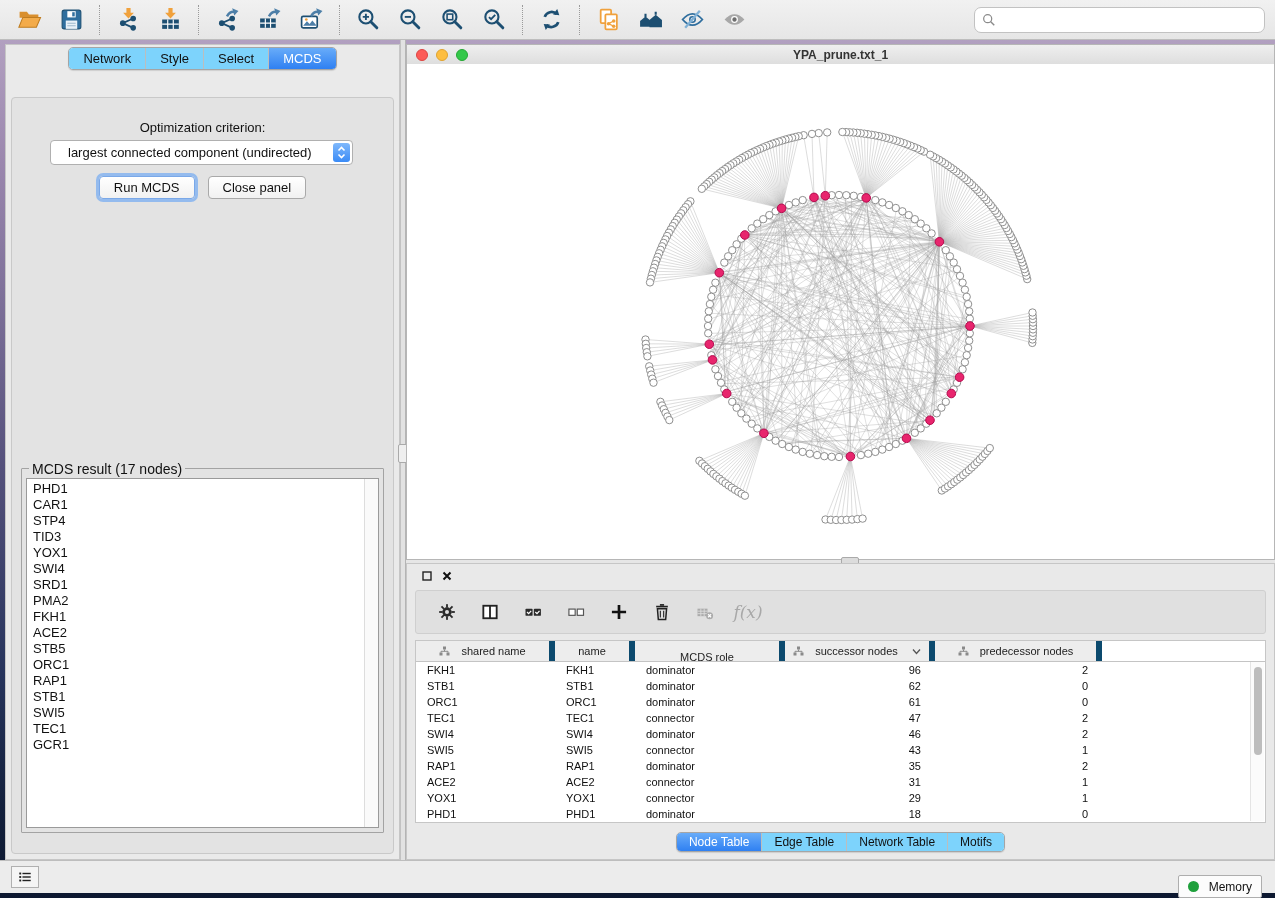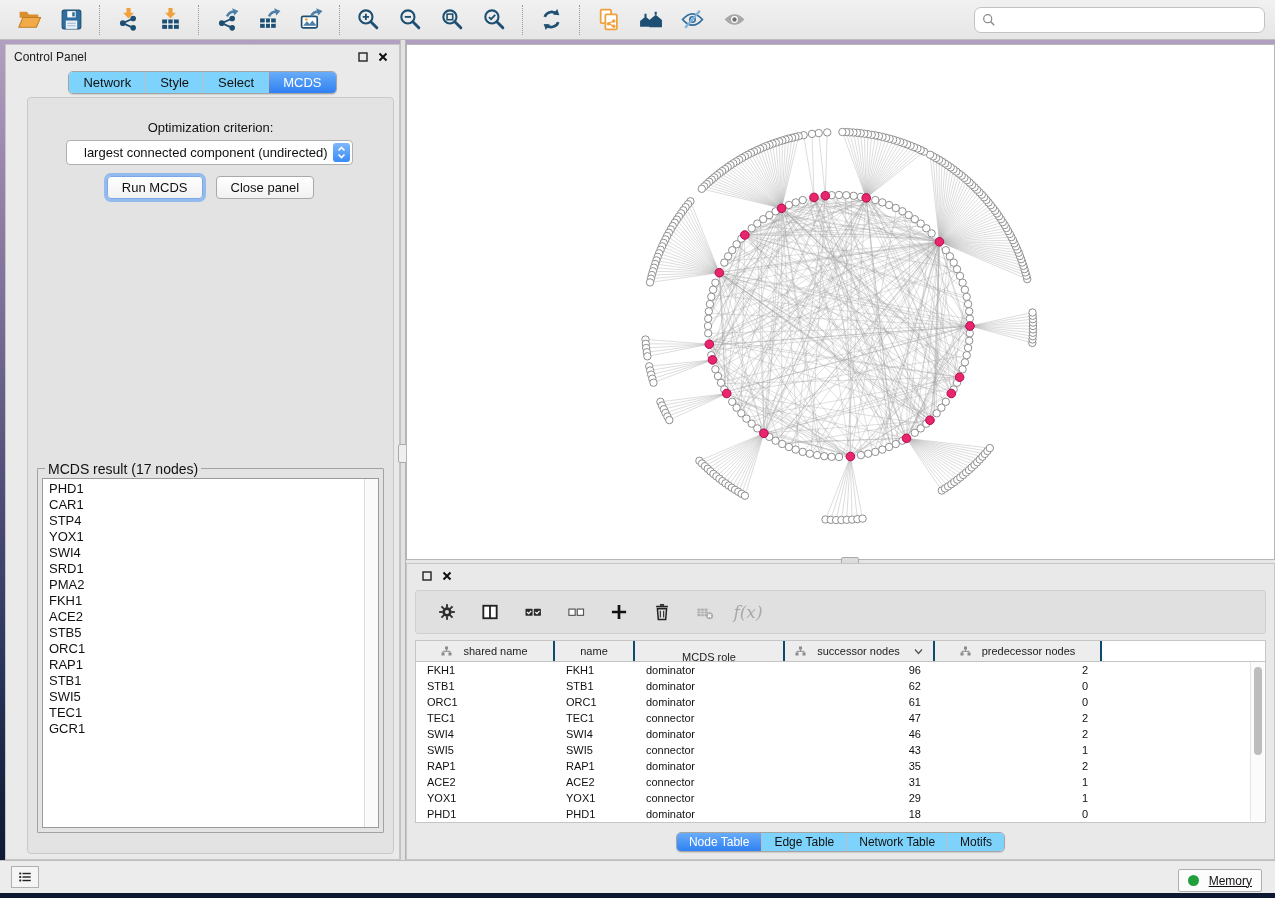--- a/index.html
+++ b/index.html
@@ -30,21 +30,21 @@
   .panel-header{height:24px;display:flex;align-items:center;padding:0 8px;}
   .panel-title{font-size:12px;color:#1a1a1a;flex:1;}
   .win-btn{width:16px;height:16px;display:flex;align-items:center;justify-content:center;background:none;border:none;padding:0;margin-left:4px;}
   .win-btn svg{width:10px;height:10px;}
   .seg-tabs{display:inline-flex;border:1px solid #a5a5a5;border-radius:5px;overflow:hidden;background:#fff;box-shadow:0 1px 1px rgba(0,0,0,.12);}
   .seg-tab{padding:3px 14px;font-size:13px;color:#111;background:#7dd3fc;border:none;border-left:1px solid #bdbdbd;cursor:default;font-family:"Liberation Sans",sans-serif;}
   .seg-tab:first-child{border-left:none;}
   .seg-tab.active{background:linear-gradient(#68acf9,#2f80f2);color:#fff;}
   .cp-tabs-row{display:flex;justify-content:center;margin-top:2px;}
   .cp-content{position:absolute;left:5px;right:5px;top:52px;bottom:5px;
-    background:#e3e3e3;border:1px solid #c9c9c9;border-radius:4px;margin-left:16px;}
+    background:#e3e3e3;border:1px solid #c9c9c9;border-radius:4px;}
   .opt-label{text-align:center;font-size:13px;color:#111;margin-top:22px;}
   .combo{position:absolute;left:38px;right:40px;top:42px;height:23px;background:#fff;
     border:1px solid #b0b0b0;border-radius:4px;display:flex;align-items:center;}
   .combo-value{flex:1;font-size:13px;color:#111;padding-left:17px;white-space:nowrap;overflow:hidden;}
   .combo-stepper{width:17px;height:19px;margin-right:2px;border-radius:3px;
     background:linear-gradient(#7fb8fb,#3a8bf6);display:flex;align-items:center;justify-content:center;}
   .combo-stepper svg{width:9px;height:13px;}
   .btn-row{position:absolute;left:0;right:0;top:78px;display:flex;justify-content:center;gap:13px;}
   .push-btn{font-size:13px;color:#111;padding:3px 14px;background:linear-gradient(#ffffff,#f1f1f1);
     border:1px solid #a9a9a9;border-radius:4px;font-family:"Liberation Sans",sans-serif;}
@@ -74,38 +74,38 @@
   
   .table-panel{position:absolute;left:406px;right:0;top:523px;bottom:0;background:#e9e9e9;
     border:1px solid #c6c6c6;box-sizing:border-box;}
   .tp-toolbar{position:absolute;left:8px;right:8px;top:26px;height:44px;background:#e0e0e0;
     border:1px solid #cfcfcf;border-radius:3px;display:flex;align-items:center;gap:21px;padding-left:20px;box-sizing:border-box;}
   .tp-btn{background:none;border:none;padding:0;width:22px;height:22px;display:flex;align-items:center;justify-content:center;}
   .tp-btn svg{width:20px;height:20px;}
   .fx-label{font-family:"DejaVu Serif",serif;font-style:italic;font-size:17px;color:#a8a8a8;}
   .table-wrap{position:absolute;left:8px;right:8px;top:76px;bottom:36px;background:#fff;border:1px solid #c6c6c6;overflow:hidden;}
   .thead{display:flex;height:20px;border-bottom:1px solid #c4c4c4;}
-  .th{background:#ededed;border-right:2px solid #0c4a6e;display:flex;align-items:center;justify-content:center;
+  .th{background:#ededed;border-right:6px solid #0c4a6e;display:flex;align-items:center;justify-content:center;
     gap:11px;font-size:11px;color:#222;box-sizing:border-box;}
   .th svg.tree{width:11px;height:11px;}
   .th svg.sort{width:9px;height:7px;margin-left:3px;}
   .trow{display:flex;height:16px;align-items:center;}
   .td{font-size:11px;color:#111;box-sizing:border-box;white-space:nowrap;overflow:hidden;}
   .td.left{text-align:left;padding-left:11px;}
   .td.right{text-align:right;padding-right:14px;}
   .tbl-scroll{position:absolute;right:1px;top:21px;bottom:1px;width:13px;background:#fbfbfb;border-left:1px solid #e4e4e4;}
   .tbl-thumb{position:absolute;right:2px;top:5px;width:8px;height:88px;background:#bdbdbd;border-radius:4px;}
   .tp-tabs-row{position:absolute;left:0;right:0;bottom:7px;display:flex;justify-content:center;}
   .tp-tabs-row .seg-tab{font-size:12px;padding:2px 12px;}
   
   .statusbar{position:absolute;left:0;right:0;bottom:0;height:33px;background:#ececec;border-top:1px solid #bdbdbd;box-sizing:border-box;}
   .list-btn{position:absolute;left:11px;top:5px;width:28px;height:22px;background:#f5f5f5;border:1px solid #b0b0b0;
     display:flex;align-items:center;justify-content:center;}
-  .memory-btn{position:absolute;right:13px;top:8px;height:23px;background:#fcfcfc;border:1px solid #aeaeae;border-radius:2px;
-    display:flex;align-items:center;gap:10px;padding:0 9px;font-size:12px;color:#111;font-family:"Liberation Sans",sans-serif;text-decoration:underline;}
+  .memory-btn{position:absolute;right:13px;top:14px;height:23px;background:#fcfcfc;border:1px solid #aeaeae;border-radius:2px;
+    display:flex;align-items:center;gap:10px;padding:0 9px;font-size:12px;color:#111;font-family:"Liberation Sans",sans-serif;}
   .mem-dot{width:11px;height:11px;border-radius:50%;background:#1fa03c;}
 </style>
 </head>
 <body>
 
 <div class="app">
 
   <div class="toolbar">
     <div class="tb-groups">
         <button class="tb-btn">
@@ -284,33 +284,20 @@
           <circle cx="6.5" cy="6.5" r="4.6" fill="none" stroke="#8a8a8a" stroke-width="1.4"></circle>
           <line x1="10" y1="10" x2="14" y2="14" stroke="#8a8a8a" stroke-width="1.6"></line>
         </svg>
       <input type="text" placeholder="" style="">
     </div>
   </div>
 
   <div class="main">
 
     <div class="control-panel">
-      <div class="panel-header">
-        <span class="panel-title">Control Panel</span>
-        <button class="win-btn">
-          <svg viewBox="0 0 10 10">
-              <rect x="1" y="1" width="8" height="8" fill="none" stroke="#222" stroke-width="1.4"></rect>
-            </svg>
-        </button>
-        <button class="win-btn">
-          <svg viewBox="0 0 10 10">
-              <path d="M1.5 1.5l7 7M8.5 1.5l-7 7" stroke="#111" stroke-width="2"></path>
-            </svg>
-        </button>
-      </div>
       <div class="cp-tabs-row">
         <div class="seg-tabs">
             <button class="seg-tab">Network</button>
             <button class="seg-tab">Style</button>
             <button class="seg-tab">Select</button>
             <button class="seg-tab active">MCDS</button>
           </div>
       </div>
       <div class="cp-content">
         <div class="opt-label">Optimization criterion:</div>
@@ -327,20 +314,21 @@
           <button class="push-btn focused">Run MCDS</button>
           <button class="push-btn">Close panel</button>
         </div>
         <div class="fieldset">
           <span class="fieldset-legend">MCDS result (17 nodes)</span>
           <div class="listbox">
             <div class="listbox-items">
                 <div class="list-item">PHD1</div>
                 <div class="list-item">CAR1</div>
                 <div class="list-item">STP4</div>
+                <div class="list-item">TID3</div>
                 <div class="list-item">YOX1</div>
                 <div class="list-item">SWI4</div>
                 <div class="list-item">SRD1</div>
                 <div class="list-item">PMA2</div>
                 <div class="list-item">FKH1</div>
                 <div class="list-item">ACE2</div>
                 <div class="list-item">STB5</div>
                 <div class="list-item">ORC1</div>
                 <div class="list-item">RAP1</div>
                 <div class="list-item">STB1</div>
@@ -352,20 +340,28 @@
           </div>
         </div>
       </div>
     </div>
 
     <div class="v-splitter">
       <div class="v-handle"></div>
     </div>
 
     <div class="net-window">
+      <div class="net-titlebar">
+        <div class="traffic">
+          <span class="light" style="background:#fc5b57;border:1px solid #dd4441;box-sizing:border-box;"></span>
+          <span class="light" style="background:#fdbe41;border:1px solid #e0a32f;box-sizing:border-box;"></span>
+          <span class="light" style="background:#34c84a;border:1px solid #24a834;box-sizing:border-box;"></span>
+        </div>
+        <span class="net-title">YPA_prune.txt_1</span>
+      </div>
       <div class="net-canvas"><svg width="869" height="497">
             <g>
               <line x1="563.0" y1="262.0" x2="301.2" y2="269.4" stroke="#9c9c9c" stroke-width="0.7" opacity="0.45"></line>
               <line x1="563.0" y1="262.0" x2="302.4" y2="281.1" stroke="#9c9c9c" stroke-width="0.7" opacity="0.45"></line>
               <line x1="563.0" y1="262.0" x2="318.9" y2="328.0" stroke="#9c9c9c" stroke-width="0.7" opacity="0.45"></line>
               <line x1="563.0" y1="262.0" x2="313.5" y2="317.9" stroke="#9c9c9c" stroke-width="0.7" opacity="0.45"></line>
               <line x1="563.0" y1="262.0" x2="450.7" y2="391.7" stroke="#9c9c9c" stroke-width="0.7" opacity="0.45"></line>
               <line x1="563.0" y1="262.0" x2="303.3" y2="286.2" stroke="#9c9c9c" stroke-width="0.7" opacity="0.45"></line>
               <line x1="563.0" y1="262.0" x2="492.7" y2="145.9" stroke="#9c9c9c" stroke-width="0.7" opacity="0.45"></line>
               <line x1="563.0" y1="262.0" x2="302.5" y2="281.5" stroke="#9c9c9c" stroke-width="0.7" opacity="0.45"></line>

